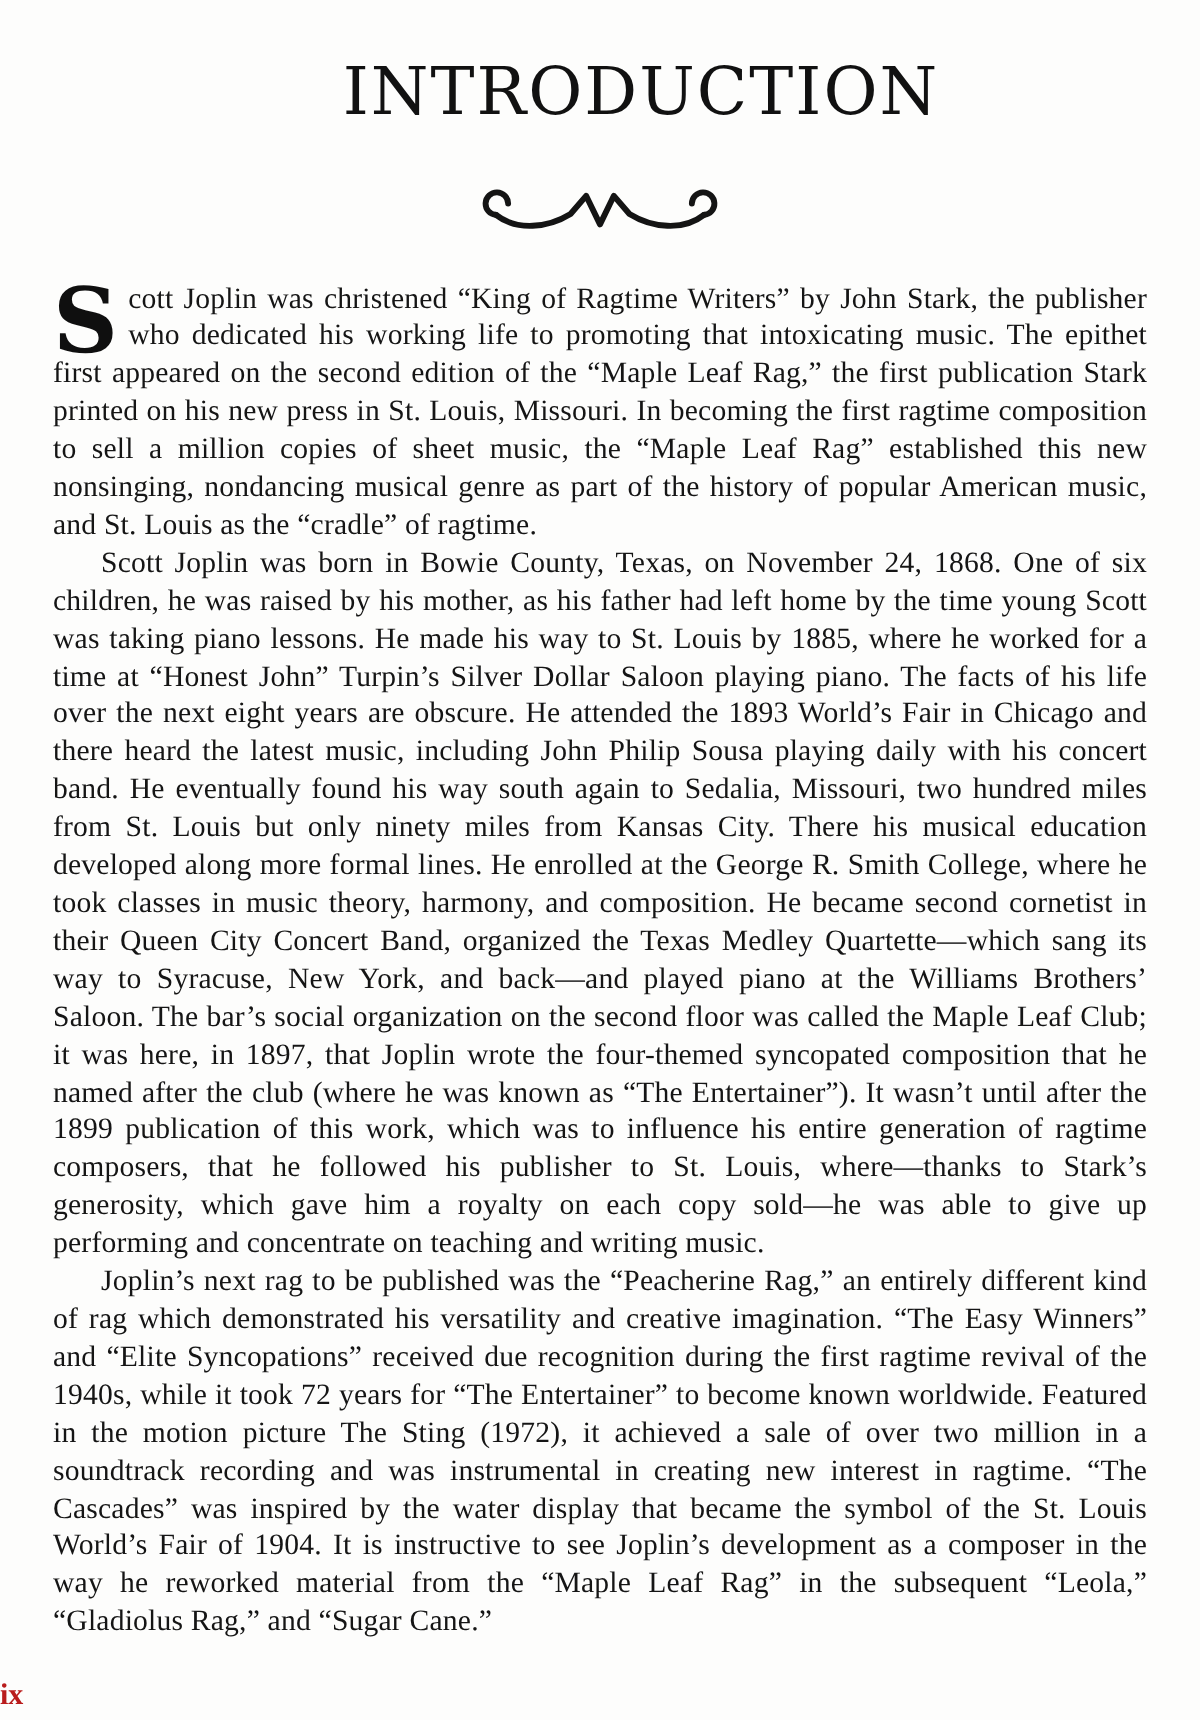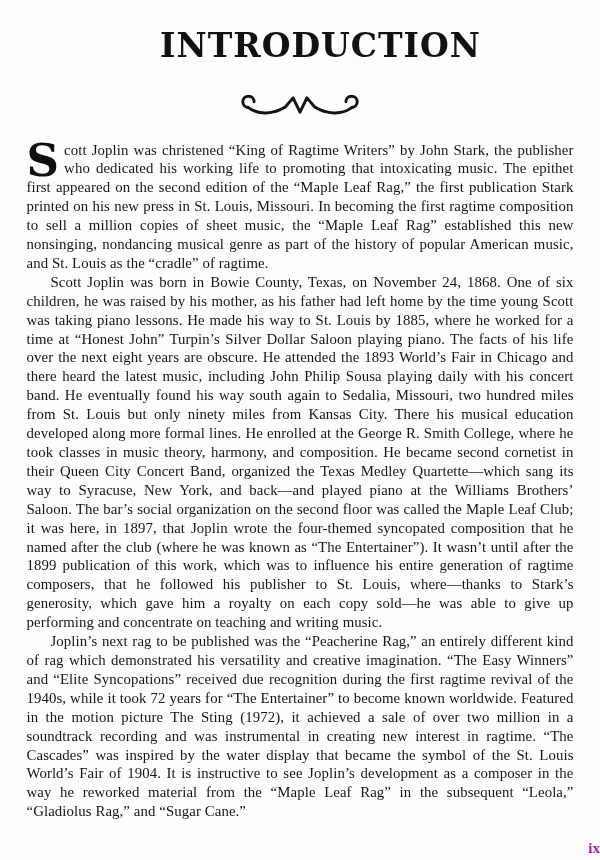--- a/index.html
+++ b/index.html
@@ -14,21 +14,21 @@
     margin: 0 auto;
     background: #fdfdfc;
     color: #151515;
     font-family: "Liberation Serif", serif;
     overflow: hidden;
   }
   .title {
     text-align: center;
     padding-top: 6px;
     font-family: "DejaVu Serif", serif;
-    font-weight: bold;
+    font-weight: normal;
     font-size: 33px;
     letter-spacing: 1px;
     color: #111;
     line-height: 1.1;
     margin-left: 41px;
   }
   .ornament-wrap {
     text-align: center;
     margin-top: 10px;
     height: 42px;
@@ -57,24 +57,24 @@
     padding: 3px 5px 0 0;
     color: #0f0f0f;
   }
   .italic-title {
   }
   .page-number {
     position: absolute;
     bottom: 3px;
     left: 0;
     width: 100%;
-    text-align: right;
+    text-align: left;
     font-weight: bold;
     font-size: 15px;
-    color: #a21caf;
+    color: #b91c1c;
   }
 </style>
 </head>
 <body>
 
 <div class="page">
 
   <h1 class="title">INTRODUCTION</h1>
 
   <div class="ornament-wrap">

